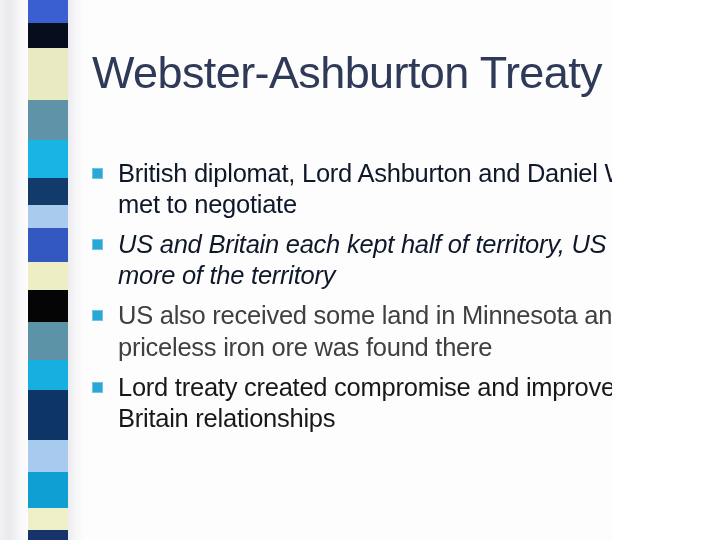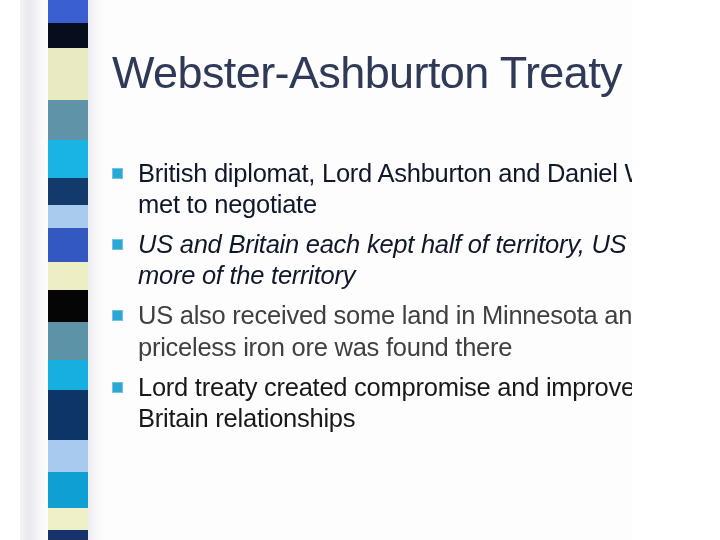--- a/index.html
+++ b/index.html
@@ -7,21 +7,20 @@
     padding: 0;
     background: #ffffff;
   }
   #slide {
     position: relative;
     width: 612px;
     height: 540px;
     background: #fdfdfd;
     overflow: hidden;
     font-family: "Liberation Sans", sans-serif;
-    margin-left: 20px;
   }
 
   
   #left-margin {
     position: absolute;
     left: 0; top: 0;
     width: 28px; height: 540px;
     background: linear-gradient(to right, #f2f2f4 0%, #e9e9ee 35%, #f7f7f9 70%, #fdfdfd 100%);
   }
   #deco-strip {

